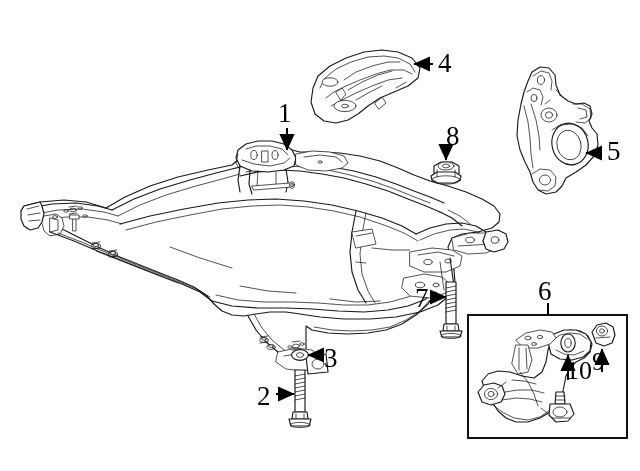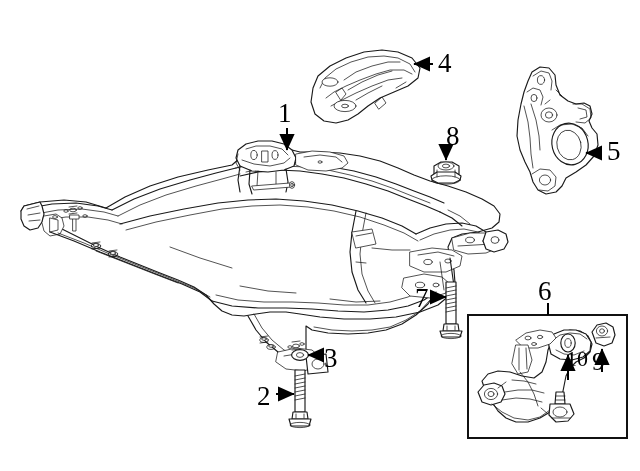--- a/index.html
+++ b/index.html
@@ -37,21 +37,21 @@
   }
   .cl-1 { left: 278px; top: 100px; }
   .cl-2 { left: 257px; top: 383px; }
   .cl-3 { left: 324px; top: 345px; }
   .cl-4 { left: 438px; top: 50px; }
   .cl-5 { left: 607px; top: 138px; }
   .cl-6 { left: 538px; top: 278px; }
   .cl-7 { left: 415px; top: 285px; }
   .cl-8 { left: 446px; top: 123px; }
   .cl-9 { left: 592px; top: 349px; font-size: 26px; }
-  .cl-10 { left: 566px; top: 348px; font-size: 22px; }
+  .cl-10 { left: 566px; top: 358px; font-size: 26px; }
 </style>
 </head>
 <body>
 
 <div id="stage">
 
   <svg id="art" viewBox="0 0 640 471">
     <defs>
       <style>
         .ln { fill:none; stroke:#1a1a1a; stroke-width:1.15; stroke-linecap:round; stroke-linejoin:round; }

